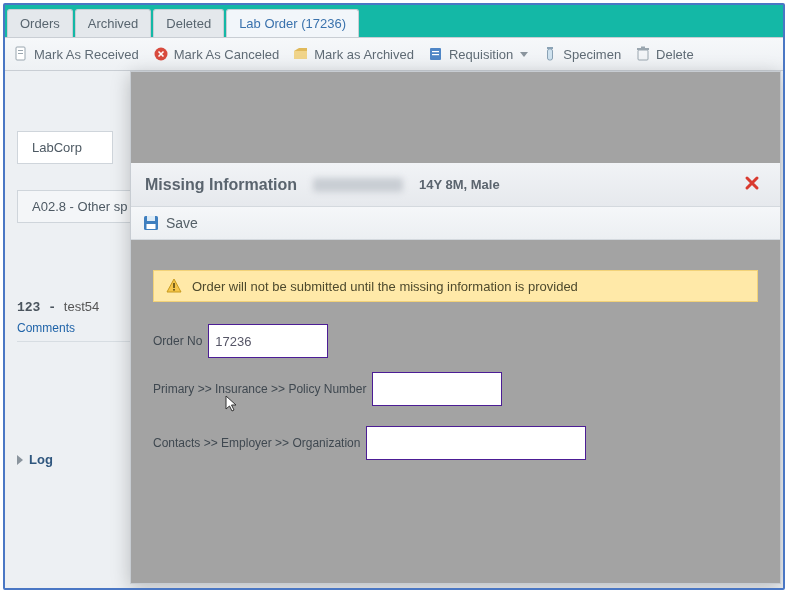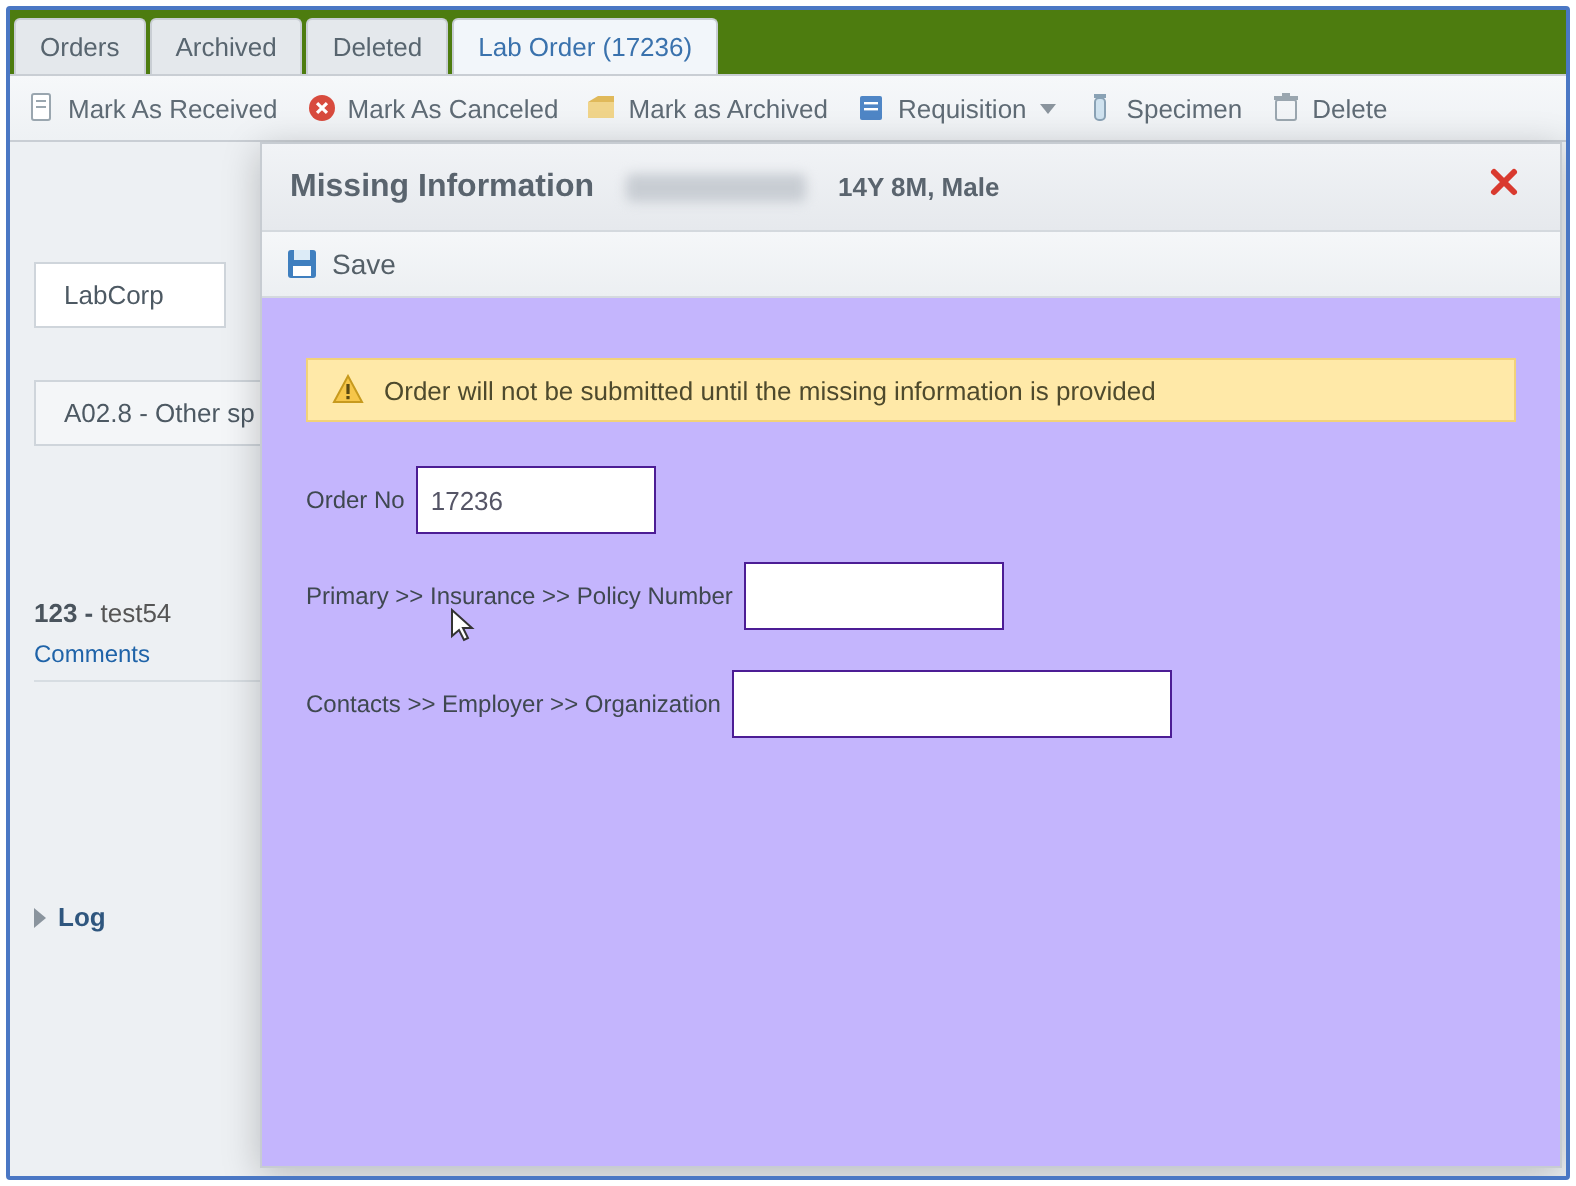--- a/index.html
+++ b/index.html
@@ -19,21 +19,21 @@
       border-radius: 2px;
       background: #edf0f3;
       overflow: hidden;
     }
     
     .tabs {
       display: flex;
       align-items: flex-end;
       gap: 0px;
       padding: 4px 2px 0 2px;
-      background: #4d7c0f;
+      background: #14b8a6;
       border-bottom: 1px solid #c9ced4;
     }
     .tab {
       padding: 6px 12px 6px 12px;
       font-size: 13px;
       color: #58656f;
       background: #e4e8ec;
       border: 1px solid #c9ced4;
       border-bottom: none;
       border-radius: 3px 3px 0 0;
@@ -60,38 +60,39 @@
     .tool-item .ico { width:16px; height:16px; display:inline-block; }
     .dropdown-caret {
       width:0;height:0;border-left:4px solid transparent;border-right:4px solid transparent;border-top:5px solid #8a949d; margin-left:2px;
     }
     
     .bg-content { position: relative; padding: 20px 12px; color:#555; }
     .chip {
       display:inline-block; padding:8px 30px 8px 14px; background:#fff; border:1px solid #cfd5db; color:#4d5963; margin-bottom:26px;margin-top:40px;
     }
     .chip2 { display:inline-block; padding:8px 14px; background:#f4f6f8; border:1px solid #cfd5db; color:#4d5963; margin-bottom:70px;}
-    .bold-left { font-weight:bold; color:#4a545d; }
+    .bold-left { font-weight:bold; color:#4a545d;font-family:Liberation Mono, monospace; }
     .comments-link { color:#1f63a8; font-size:12px; margin-top:6px; }
     .divider { height:1px; background:#d7dde2; margin:6px 0 10px; }
     .log { display:flex; align-items:center; gap:6px; color:#2f567e; font-weight:bold; margin-top:110px; }
     .tri { width:0;height:0;border-top:5px solid transparent;border-bottom:5px solid transparent;border-left:6px solid #8a949d; }
 
     
     .modal {
       position: absolute;
       top: 66px;
       left: 125px;
       right: 2px;
       bottom: 4px;
-      background: #c4b5fd;
+      background: #a3a3a3;
       border: 1px solid #c7ccd2;
       box-shadow: 0 4px 18px rgba(0,0,0,0.22);
       display:flex;
       flex-direction:column;
+      justify-content:center;
     }
     .modal-header {
       display:flex; align-items:center; justify-content:space-between;
       padding: 10px 14px;
       background: linear-gradient(#f1f3f6,#e6e9ed);
       border-bottom: 1px solid #d4d9de;
       color:#5b6670;
     }
     .modal-title-block { display:flex; align-items:center; gap:16px; }
     .modal-title { font-size:16px; font-weight:bold; color:#5a646e; }

